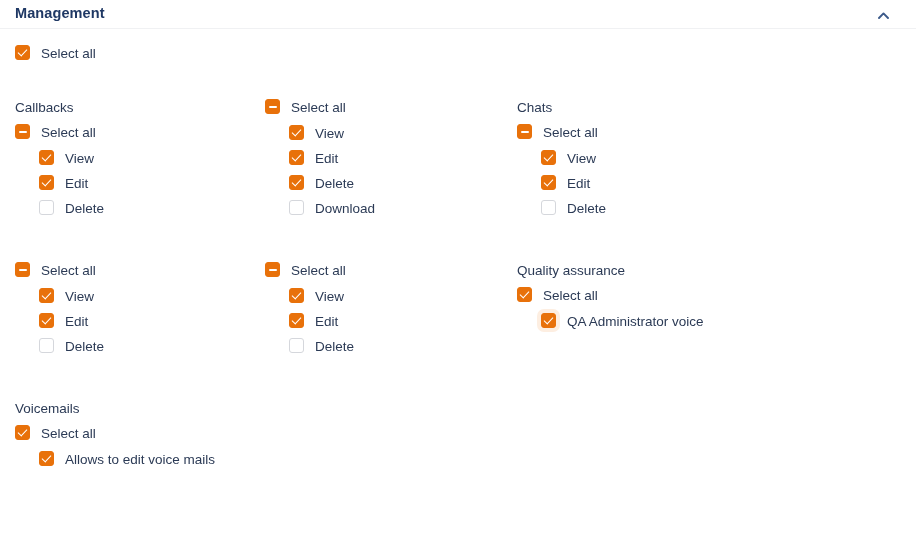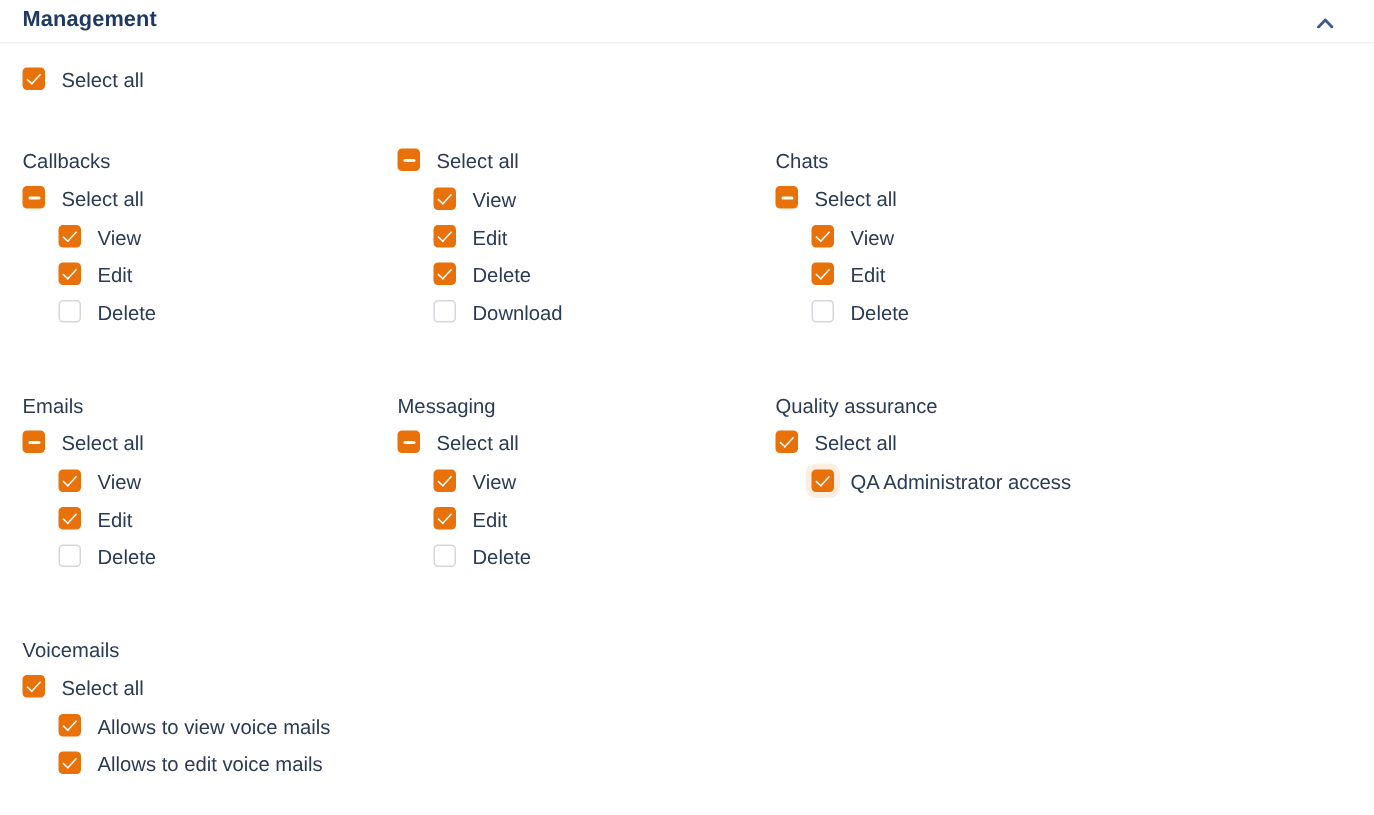--- a/index.html
+++ b/index.html
@@ -245,42 +245,40 @@
               <span class="cb checked"></span>
               <span class="cb-label">Edit</span>
             </div>
             <div class="cb-row">
               <span class="cb unchecked"></span>
               <span class="cb-label">Delete</span>
             </div>
           </div>
         </div>
         <div class="group">
-          <div class="group-title">Emails</div>
-          <div class="cb-row group-select">
-            <span class="cb indeterminate"></span>
-            <span class="cb-label">Select all</span>
-          </div>
-          <div class="group-children">
-            <div class="cb-row">
-              <span class="cb checked"></span>
-              <span class="cb-label">View</span>
-            </div>
-            <div class="cb-row">
-              <span class="cb checked"></span>
-              <span class="cb-label">Edit</span>
-            </div>
-            <div class="cb-row">
-              <span class="cb unchecked"></span>
-              <span class="cb-label">Delete</span>
-            </div>
-          </div>
-        </div>
-        <div class="group">
-          <div class="group-title">Messaging</div>
+          <div class="cb-row group-select">
+            <span class="cb indeterminate"></span>
+            <span class="cb-label">Select all</span>
+          </div>
+          <div class="group-children">
+            <div class="cb-row">
+              <span class="cb checked"></span>
+              <span class="cb-label">View</span>
+            </div>
+            <div class="cb-row">
+              <span class="cb checked"></span>
+              <span class="cb-label">Edit</span>
+            </div>
+            <div class="cb-row">
+              <span class="cb unchecked"></span>
+              <span class="cb-label">Delete</span>
+            </div>
+          </div>
+        </div>
+        <div class="group">
           <div class="cb-row group-select">
             <span class="cb indeterminate"></span>
             <span class="cb-label">Select all</span>
           </div>
           <div class="group-children">
             <div class="cb-row">
               <span class="cb checked"></span>
               <span class="cb-label">View</span>
             </div>
             <div class="cb-row">
@@ -295,35 +293,31 @@
         </div>
         <div class="group">
           <div class="group-title">Quality assurance</div>
           <div class="cb-row group-select">
             <span class="cb checked"></span>
             <span class="cb-label">Select all</span>
           </div>
           <div class="group-children">
             <div class="cb-row">
               <span class="cb checked focused"></span>
-              <span class="cb-label">QA Administrator access</span>
+              <span class="cb-label">QA Administrator voice</span>
             </div>
           </div>
         </div>
         <div class="group">
           <div class="group-title">Voicemails</div>
           <div class="cb-row group-select">
             <span class="cb checked"></span>
             <span class="cb-label">Select all</span>
           </div>
           <div class="group-children">
-            <div class="cb-row">
-              <span class="cb checked"></span>
-              <span class="cb-label">Allows to view voice mails</span>
-            </div>
             <div class="cb-row">
               <span class="cb checked"></span>
               <span class="cb-label">Allows to edit voice mails</span>
             </div>
           </div>
         </div>
       </div>
 
   </div>
 </div>

